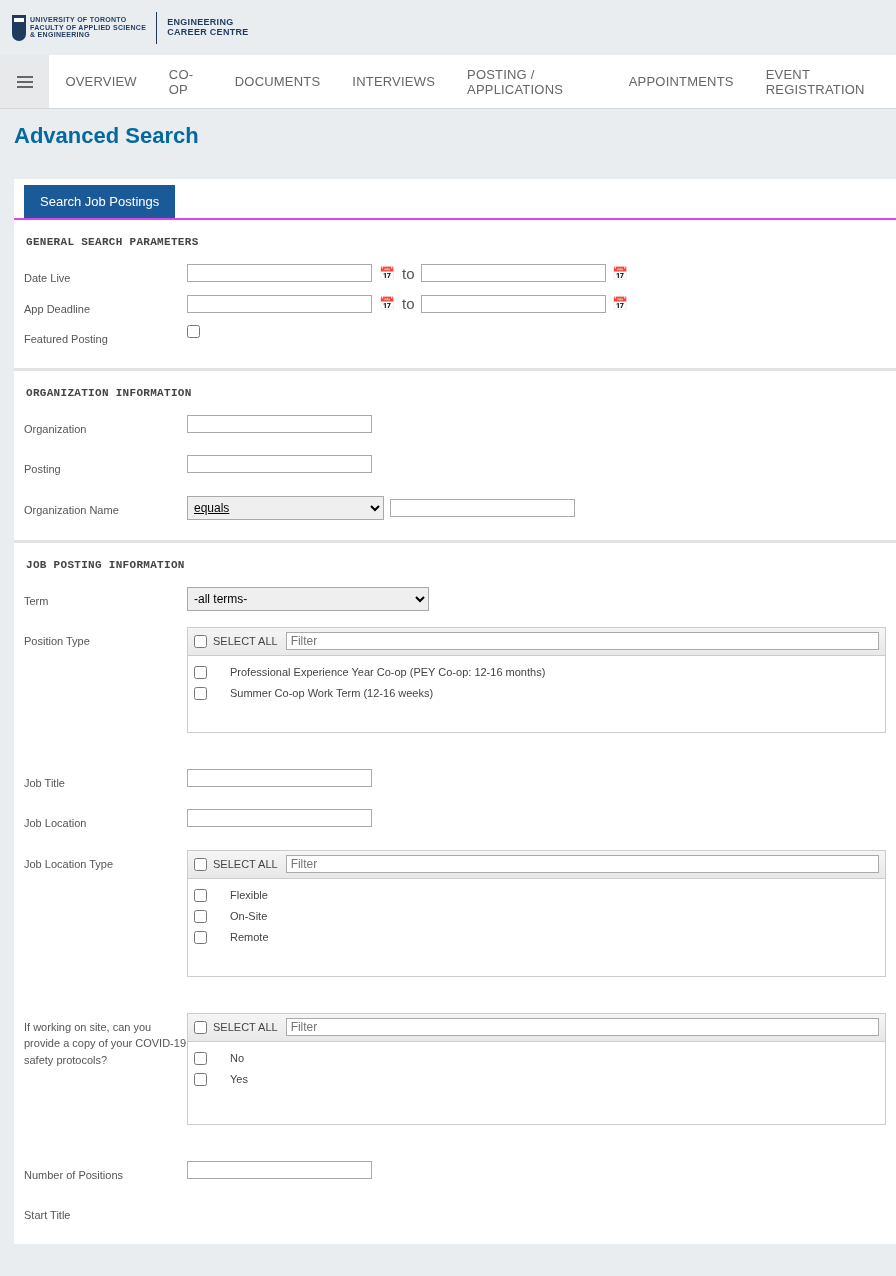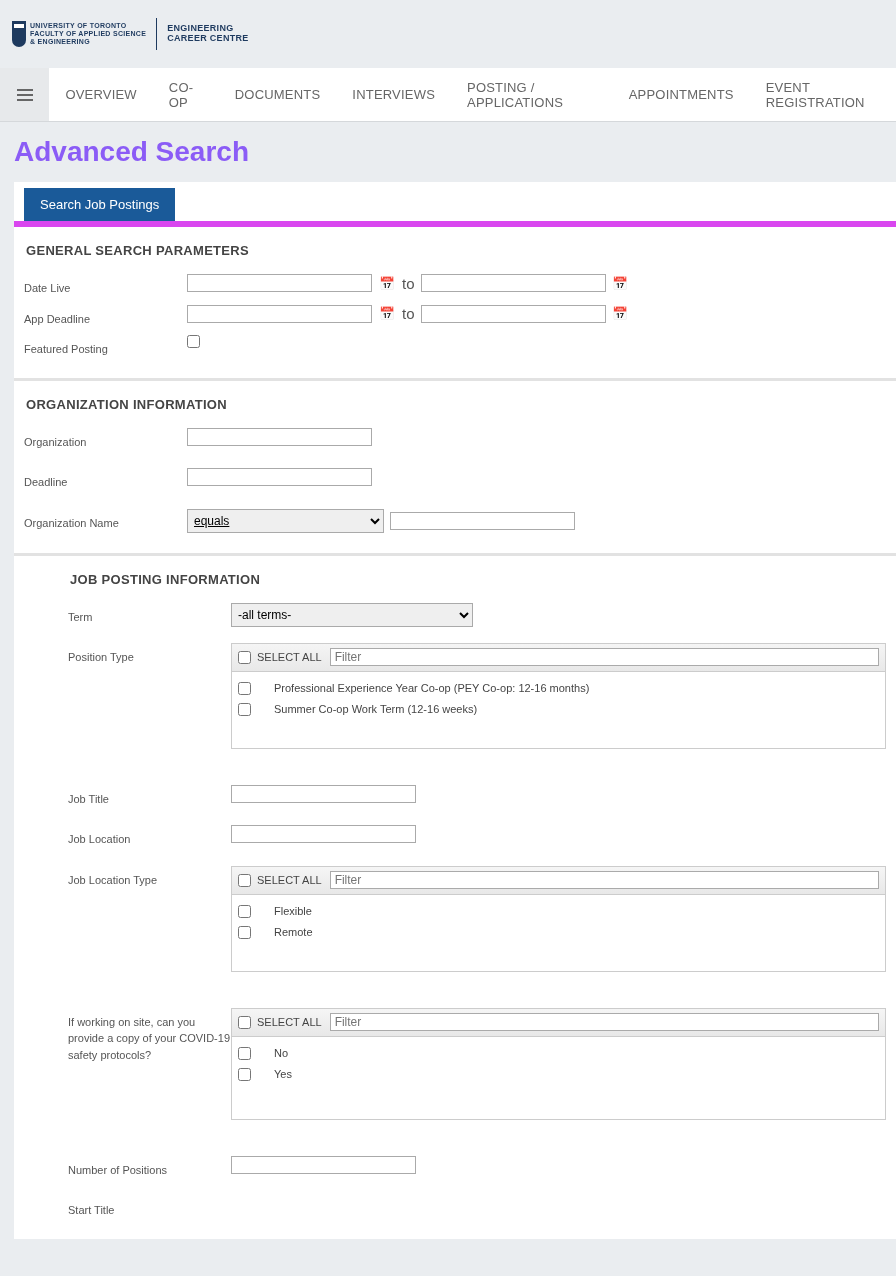--- a/index.html
+++ b/index.html
@@ -4,21 +4,21 @@
 <style>
 * { box-sizing: border-box; margin: 0; padding: 0; }
 body {
   font-family: "Helvetica Neue", Helvetica, Arial, sans-serif;
   background: #eaedf0;
   width: 896px;
   overflow-x: hidden;
   color: #333;
 }
 .header {
-  height: 68px;
+  height: 55px;
   background: #eaedf0;
   display: flex;
   align-items: center;
   padding-left: 12px;
 }
 .logo {
   display: flex;
   align-items: center;
   gap: 10px;
 }
@@ -51,54 +51,55 @@
   padding: 0 16px;
   display: flex;
   align-items: center;
   font-size: 13px;
   color: #666;
   cursor: pointer;
   letter-spacing: 0.2px;
 }
 
 .page-title {
-  padding: 14px 0 14px 14px;
-  font-size: 28px;
+  padding: 14px 0 30px 14px;
+  font-size: 22px;
   font-weight: bold;
-  color: #8b5cf6;
+  color: #0369a1;
 }
 
 .content {
   margin-left: 14px;
   background: #fff;
 }
 .tab-bar {
   display: flex;
-  border-bottom: 6px solid #d946ef;
+  border-bottom: 2px solid #d946ef;
   padding-left: 10px;
 }
 .tab {
   background: #1a5a99;
   color: #fff;
   padding: 9px 16px;
   font-size: 13px;
   margin-top: 6px;
 }
 
 .section {
   padding: 10px 10px 16px 10px;
   border-bottom: 3px solid #e2e2e2;
 }
-.section:last-child { border-bottom: none; margin-left: 44px; }
+.section:last-child { border-bottom: none; }
 .section-title {
-  font-size: 13px;
+  font-size: 11px;
   font-weight: bold;
   color: #444;
   letter-spacing: 0.3px;
   padding: 6px 2px 12px 2px;
+  font-family: Liberation Mono, monospace;
 }
 .form-row {
   display: flex;
   align-items: flex-start;
   padding: 4px 0;
   min-height: 30px;
 }
 .form-label {
   width: 163px;
   flex-shrink: 0;
@@ -261,21 +262,21 @@
     <div class="section-title">ORGANIZATION INFORMATION</div>
 
     <div class="form-row" style="padding-bottom:14px">
       <div class="form-label">Organization</div>
       <div class="form-control">
         <input type="text" class="w-med" style="">
       </div>
     </div>
 
     <div class="form-row" style="padding-bottom:14px">
-      <div class="form-label">Deadline</div>
+      <div class="form-label">Posting</div>
       <div class="form-control">
         <input type="text" class="w-med" style="">
       </div>
     </div>
 
     <div class="form-row">
       <div class="form-label">Organization Name</div>
       <div class="form-control">
         <select class="sel-med">
           <option>equals</option>
@@ -346,20 +347,24 @@
           </label>
           <input type="text" class="filter-input" placeholder="Filter" style="">
         </div>
         <div class="multiselect-body">
           <label class="ms-option">
             <input type="checkbox" style="">
             <span>Flexible</span>
           </label>
           <label class="ms-option">
             <input type="checkbox" style="">
+            <span>On-Site</span>
+          </label>
+          <label class="ms-option">
+            <input type="checkbox" style="">
             <span>Remote</span>
           </label>
         </div>
       </div>
     </div>
 
     <div style="height:28px"></div>
 
     <div class="form-row">
       <div class="form-label">If working on site, can you provide a copy of your COVID-19 safety protocols?</div>

